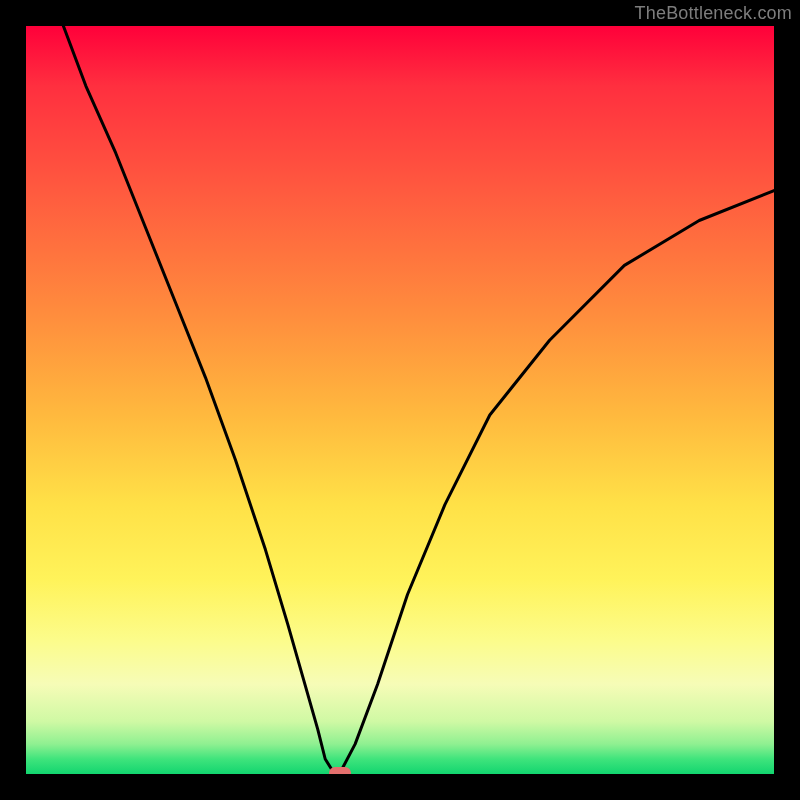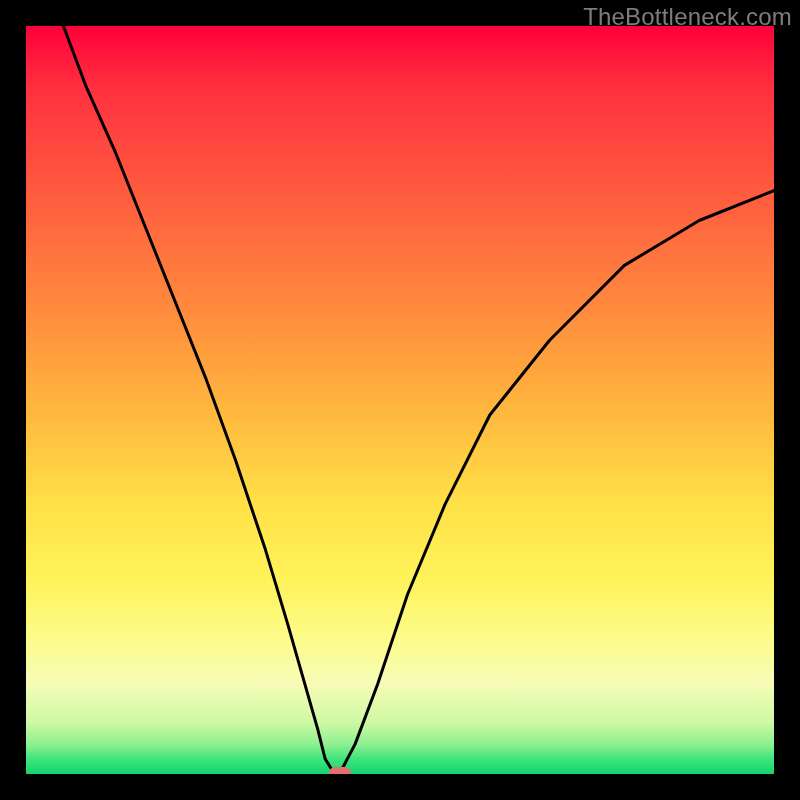--- a/index.html
+++ b/index.html
@@ -46,21 +46,21 @@
   }
   .curve-layer {
     position: absolute;
     inset: 0;
   }
   .watermark {
     position: absolute;
     top: 3px;
     right: 8px;
     color: #7d7d7d;
-    font-size: 24px;
+    font-size: 18px;
     letter-spacing: 0.2px;
     user-select: none;
     margin-left: 14px;
   }
   .marker {
     position: absolute;
     width: 22px;
     height: 12px;
     border-radius: 6px;
     background: #e46f6d;

